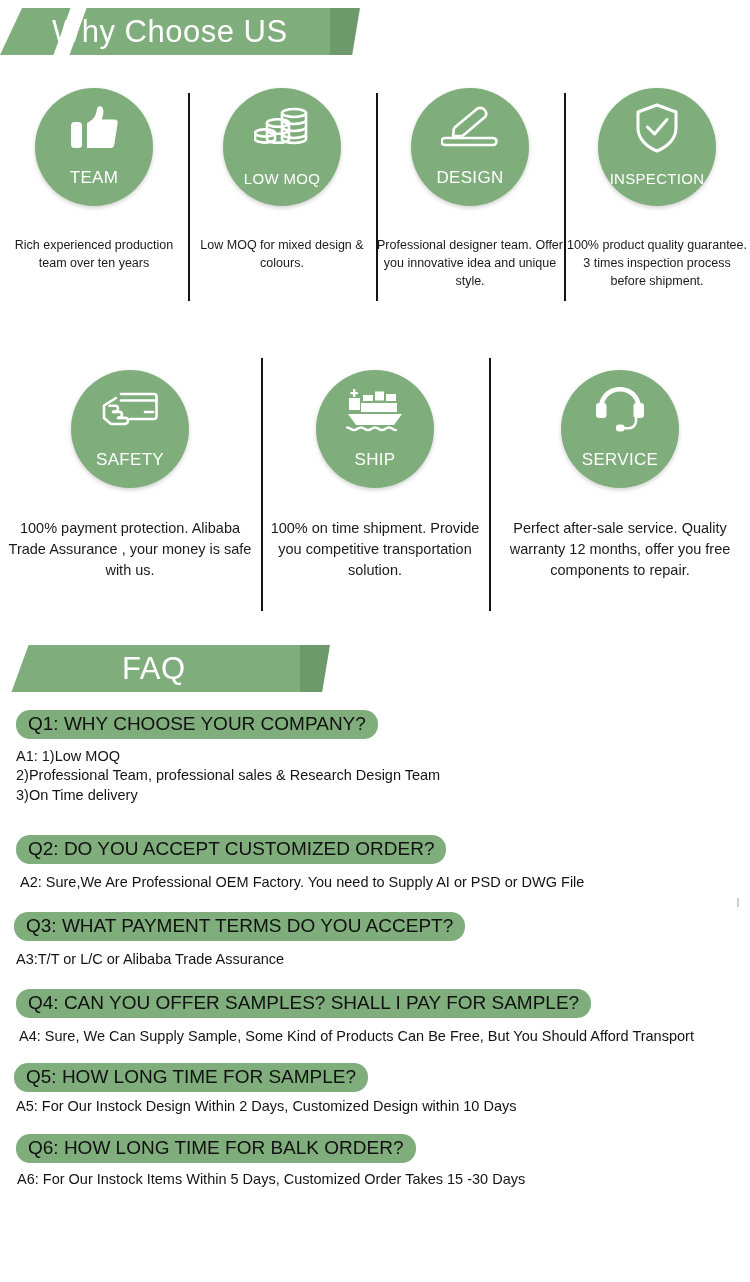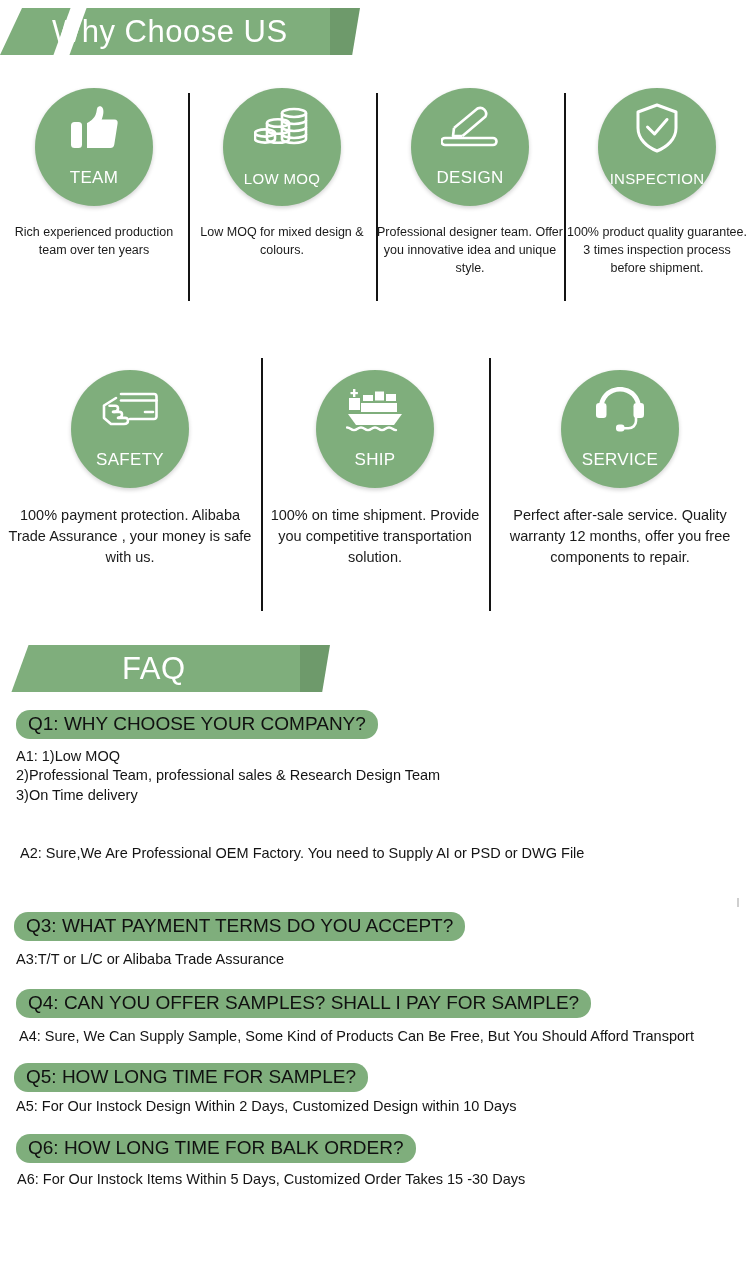--- a/index.html
+++ b/index.html
@@ -62,21 +62,21 @@
     width:62px;height:52px;
     display:flex;align-items:center;justify-content:center;
   }
   .circle .glyph svg{display:block;}
   .circle .clabel{
     position:absolute;bottom:20px;left:0;right:0;text-align:center;
     color:#ffffff;font-size:17px;letter-spacing:.3px;line-height:1;
   }
   .circle .clabel.small{font-size:15px;}
   .caption{
-    margin-top:17px;text-align:center;
+    margin-top:30px;text-align:center;
     font-size:12.5px;line-height:1.45;color:#1a1a1a;
     font-family:"Liberation Sans", sans-serif;
   }
 
   
   .faq{position:absolute;left:0;top:700px;width:750px;}
   .qa{position:relative;}
   .qpill{
     display:inline-block;
     background:#7FAE7C;
@@ -269,20 +269,21 @@
   <div class="faq">
 
     <div class="qa" style="position:absolute;top:10px;left:0;width:750px;">
       <div style="padding-left:16px;"><span class="qpill">Q1: WHY CHOOSE YOUR COMPANY?</span></div>
       <div class="ans" style="margin-top:8px;padding-left:16px;">A1: 1)Low MOQ
       2)Professional Team, professional sales &amp; Research Design Team
       3)On Time delivery</div>
     </div>
 
     <div class="qa" style="position:absolute;top:135px;left:0;width:750px;">
+      <div style="padding-left:16px;"><span class="qpill">Q2: DO YOU ACCEPT CUSTOMIZED ORDER?</span></div>
       <div class="ans" style="margin-top:9px;padding-left:20px;">A2: Sure,We Are Professional OEM Factory. You need to Supply AI or PSD or DWG File</div>
     </div>
 
     <div class="qa" style="position:absolute;top:212px;left:0;width:750px;">
       <div style="padding-left:14px;"><span class="qpill">Q3: WHAT PAYMENT TERMS DO YOU ACCEPT?</span></div>
       <div class="ans" style="margin-top:9px;padding-left:16px;">A3:T/T or L/C or Alibaba Trade Assurance</div>
     </div>
 
     <div class="qa" style="position:absolute;top:289px;left:2px;width:750px;">
       <div style="padding-left:14px;"><span class="qpill">Q4: CAN YOU OFFER SAMPLES? SHALL I PAY FOR SAMPLE?</span></div>

